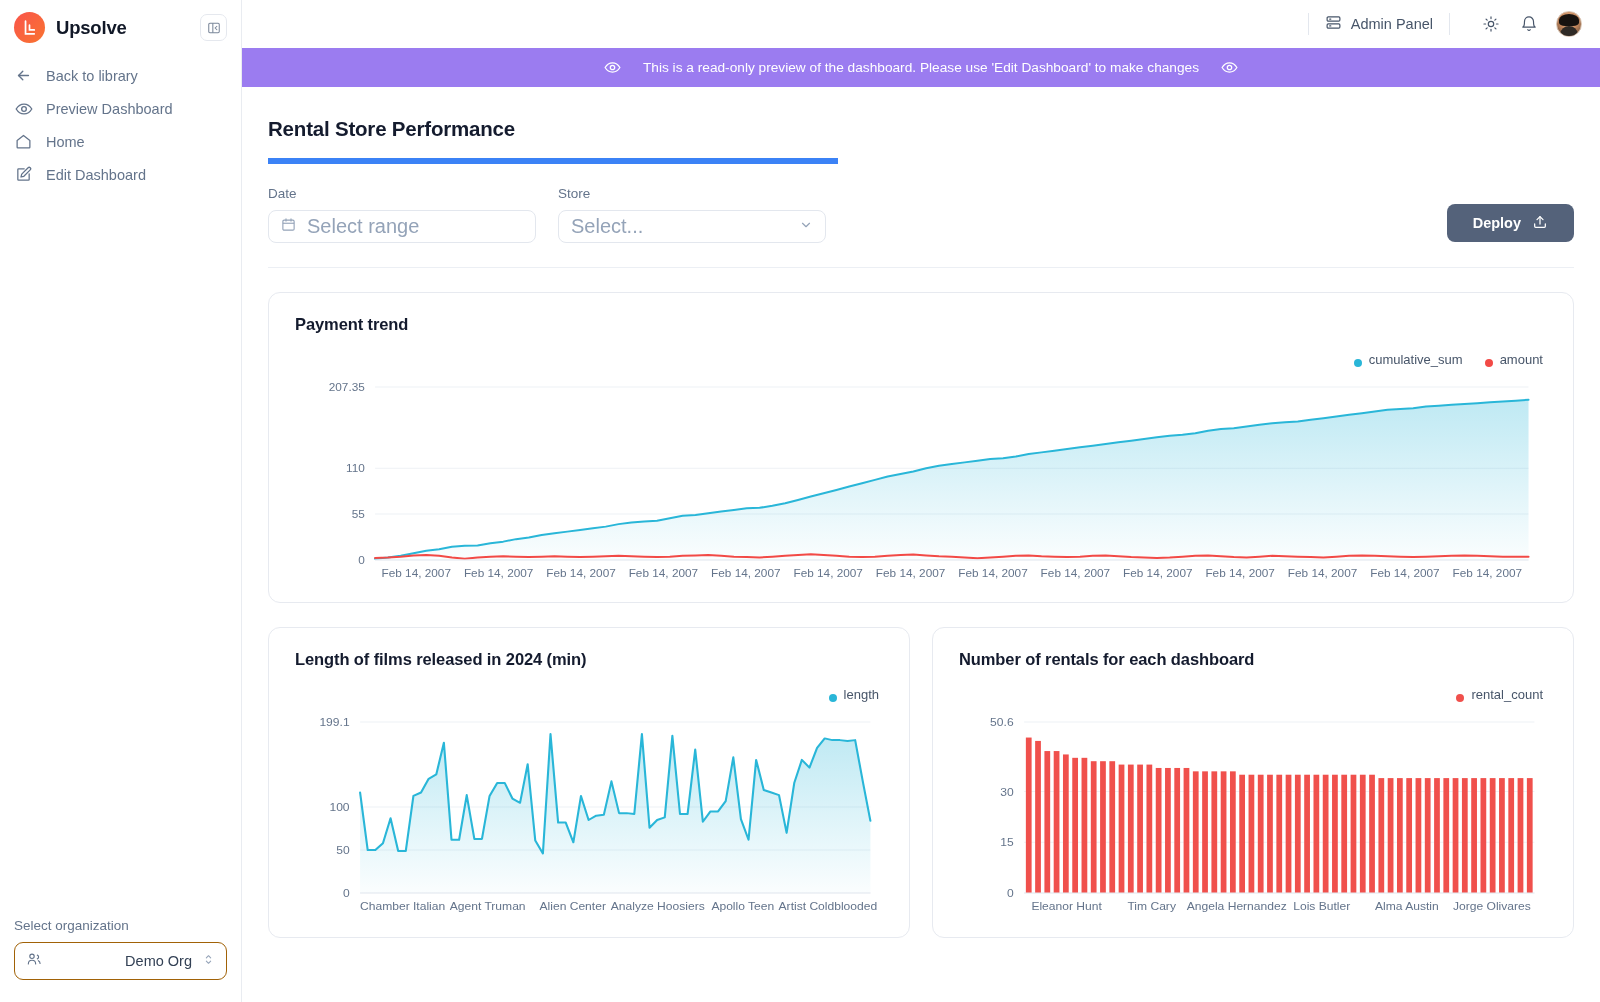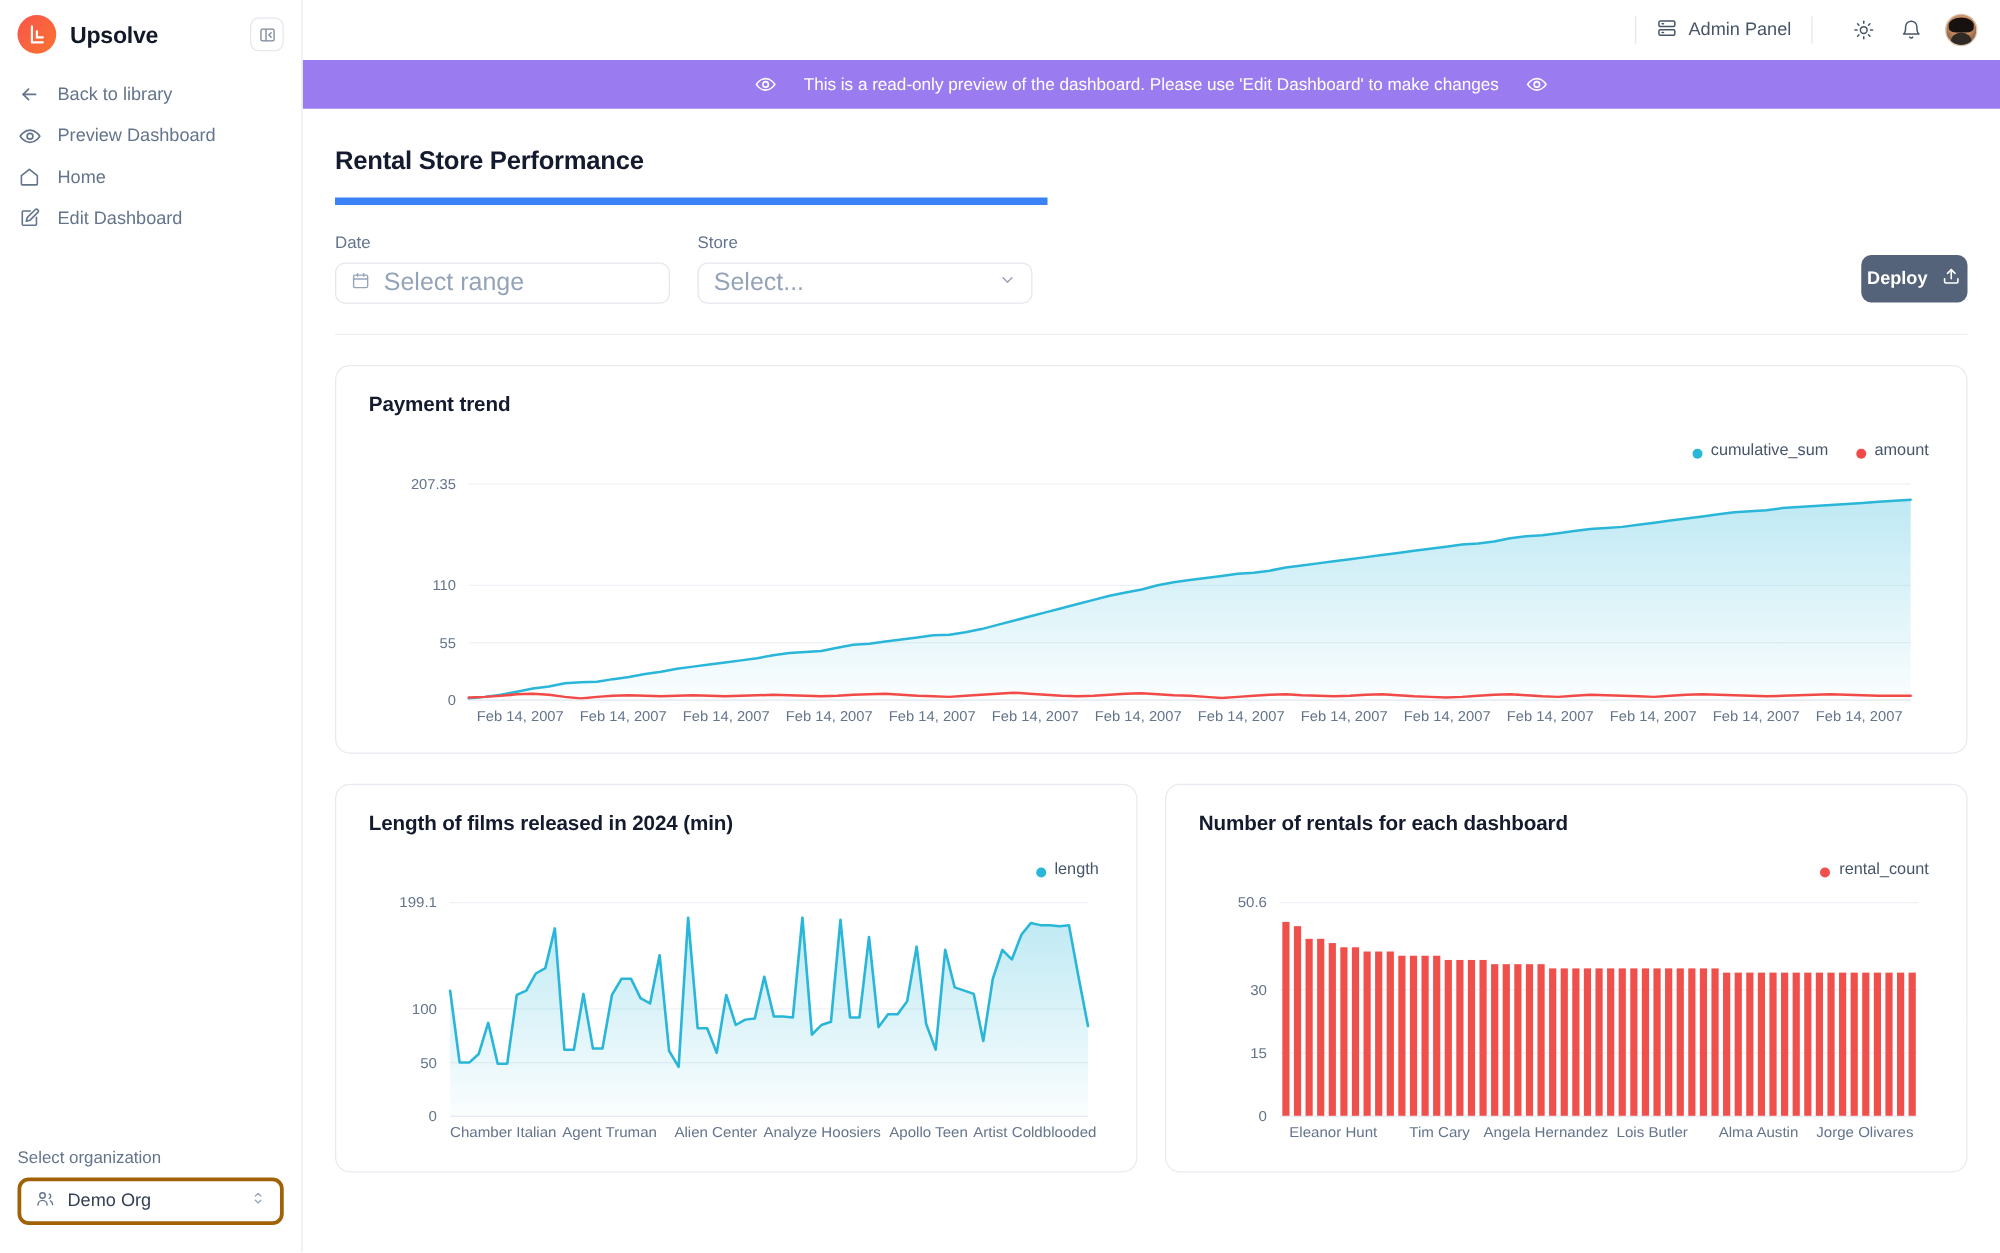--- a/index.html
+++ b/index.html
@@ -58,23 +58,23 @@
     cursor: pointer;
   }
   .nav-item .ico { width: 19px; height: 19px; display:flex; align-items:center; justify-content:center; flex:0 0 19px;}
 
   .org-section {
     position: absolute; left: 0; right: 0; bottom: 22px;
     padding: 0 14px;
   }
   .org-label { font-size: 13.5px; color: #64748b; margin-bottom: 9px; }
   .org-select {
-    height: 38px; border: 3px solid #a16207; border-radius: 9px;
+    height: 38px; border: 1px solid #a16207; border-radius: 9px;
     display: flex; align-items: center; gap: 10px; padding: 0 11px;
-    background: #fff; cursor: pointer;
+    background: #fff; cursor: pointer; text-align: right;
   }
   .org-name { font-size: 14.5px; color: #334155; flex: 1; }
 
   
   .main { flex: 1; display: flex; flex-direction: column; min-width: 0; background:#fff; }
 
   .topbar {
     height: 48px; display: flex; align-items: center; justify-content: flex-end;
     padding: 0 18px; gap: 0; background: #fff;
   }
@@ -126,21 +126,21 @@
     display: flex; align-items: center; gap: 11px; padding: 0 12px;
     background: #fff; cursor: pointer;
   }
   .filter-ctl .ph { font-size: 20px; color: #94a3b8; flex: 1; }
   #date-filter { width: 268px; }
   #store-filter { width: 268px; }
   .spacer { flex: 1; }
   .deploy-btn {
     height: 38px; background: #54627a; color: #fff;
     border-radius: 8px; display: flex; align-items: center; gap: 11px;
-    padding: 0 5px; font-size: 14.5px; font-weight: 600; cursor: pointer;
+    padding: 0 26px; font-size: 14.5px; font-weight: 600; cursor: pointer;
     margin-bottom: 1px;
     text-align: center;
   }
 
   
   .card {
     border: 1px solid #e7eaf0; border-radius: 12px; background: #fff;
     margin-top: 24px; padding: 22px 26px 14px 26px;
   }
   .card-title { font-size: 16.5px; font-weight: 700; color: #141b2e; letter-spacing: -0.1px;}

